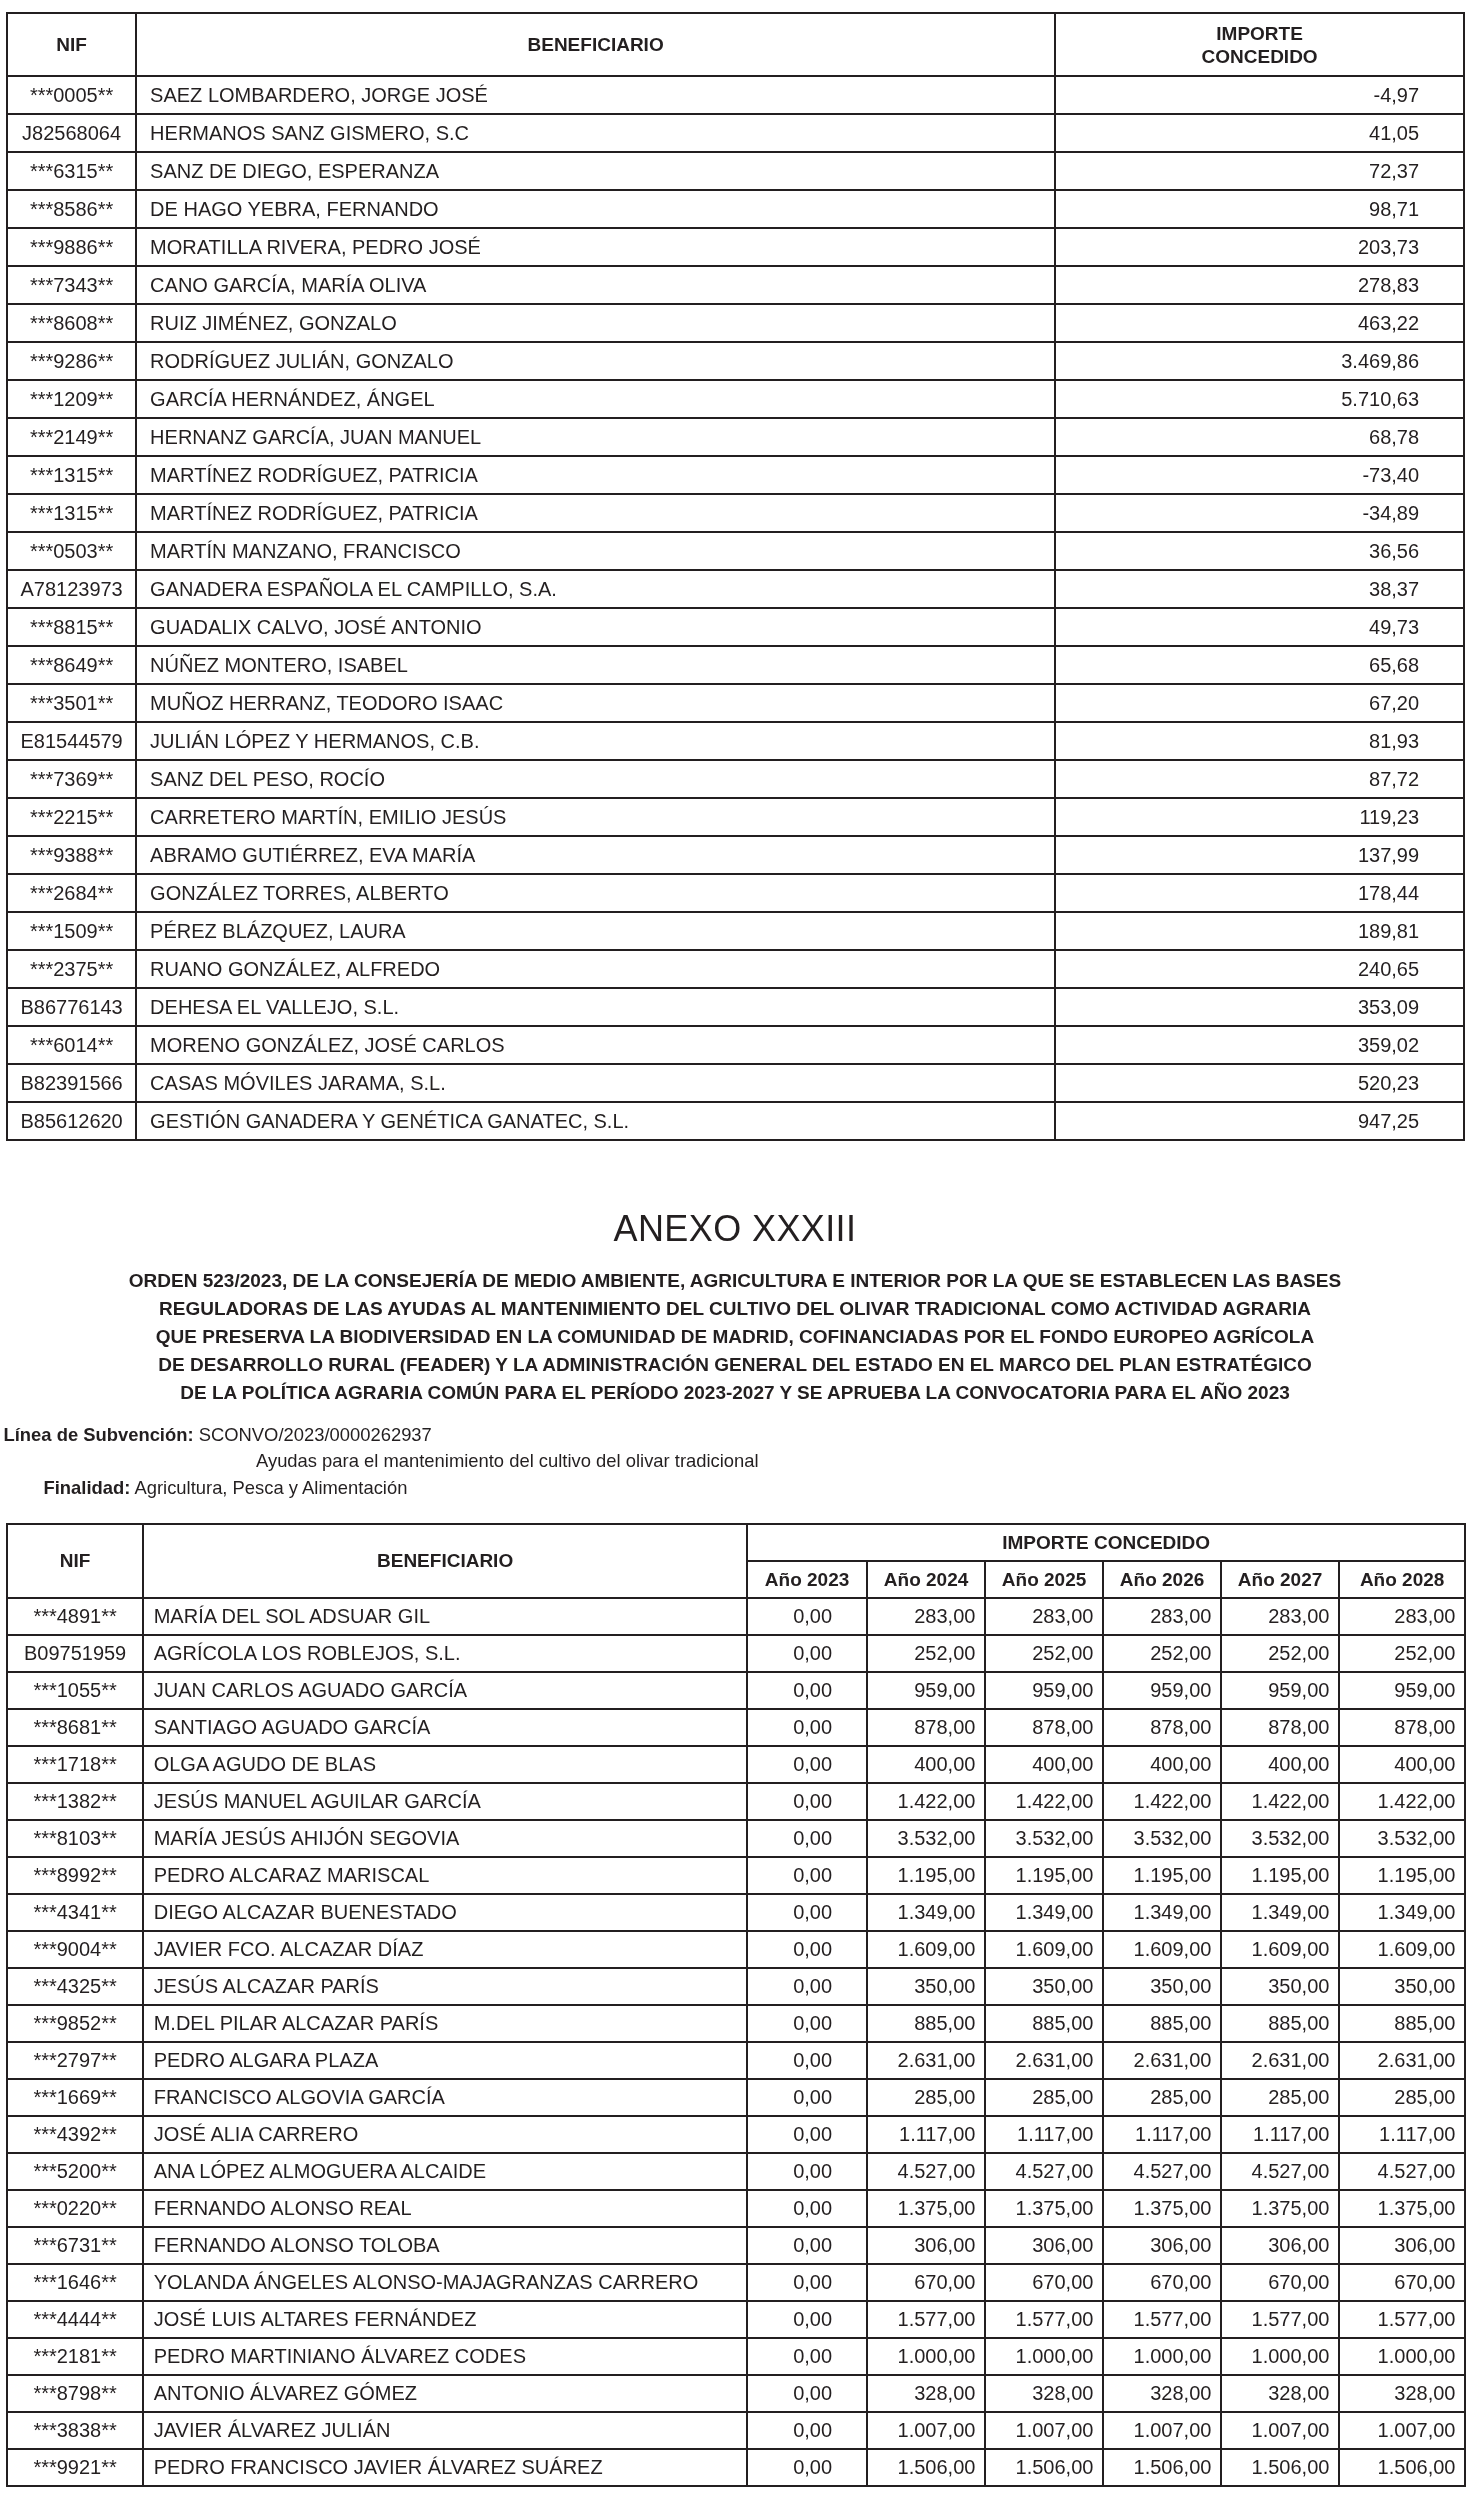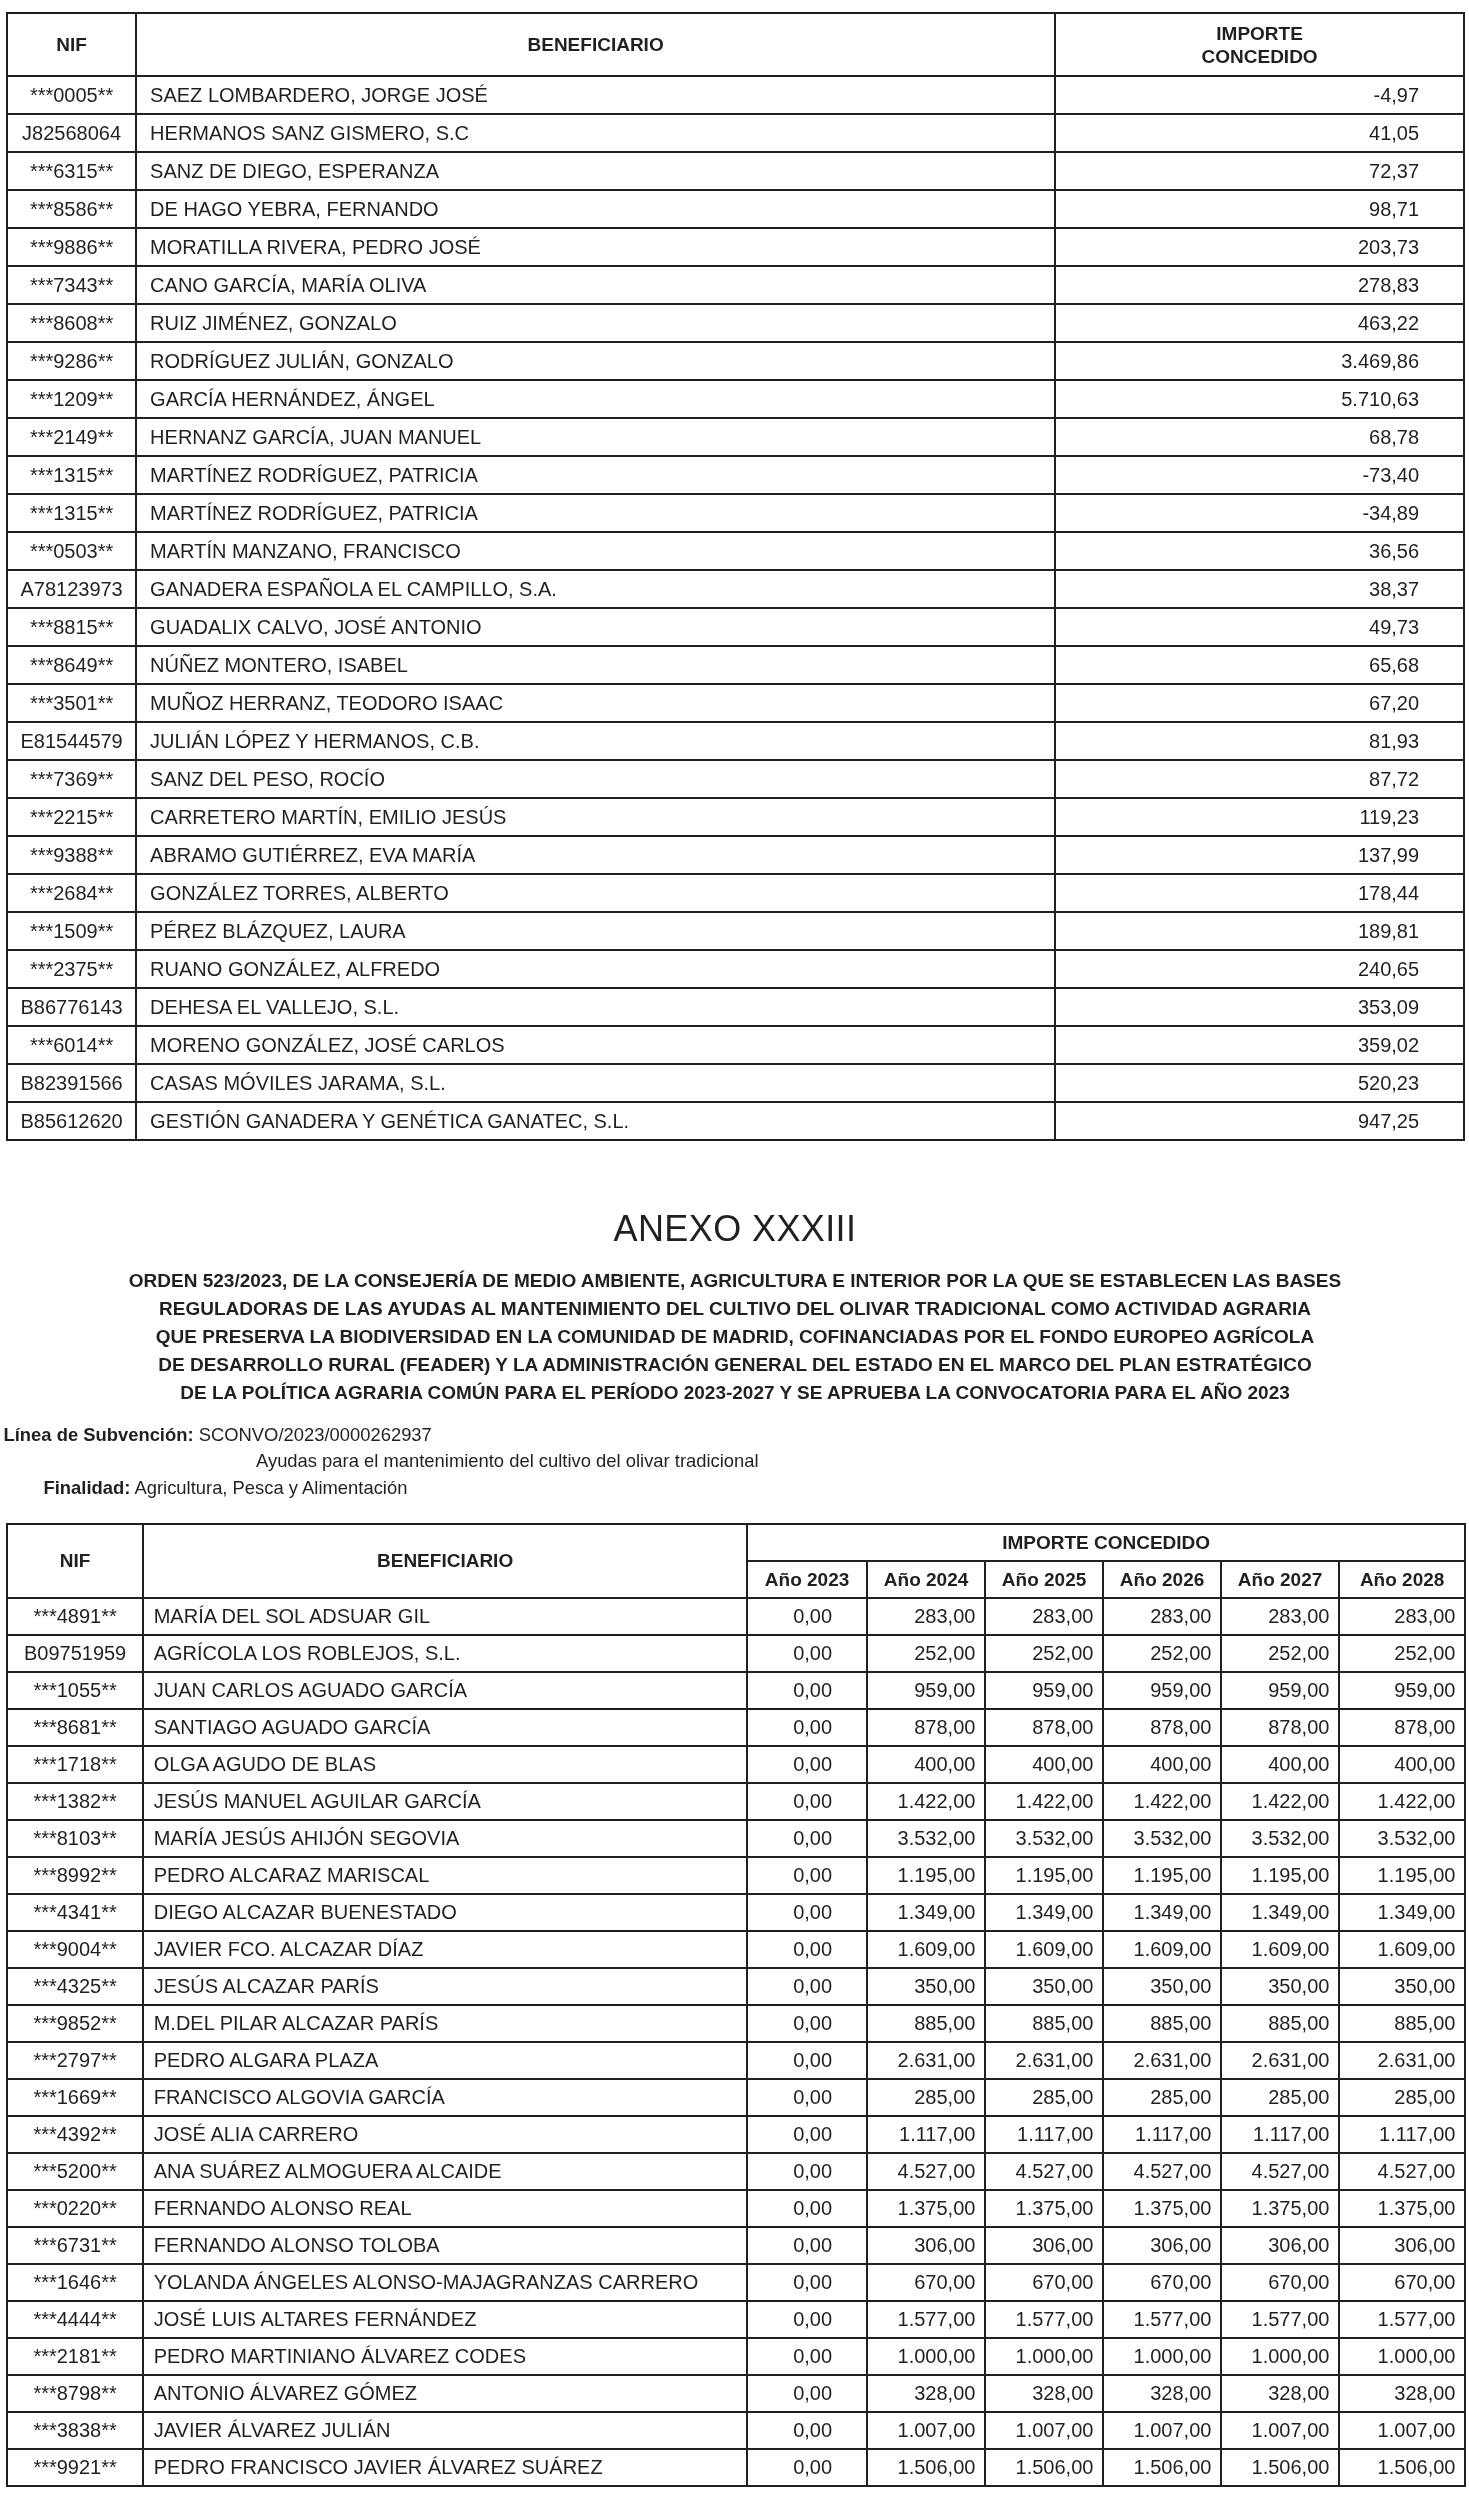--- a/index.html
+++ b/index.html
@@ -443,21 +443,21 @@
         <td class="ben">JOSÉ ALIA CARRERO</td>
         <td class="y0">0,00</td>
         <td class="yv">1.117,00</td>
         <td class="yv">1.117,00</td>
         <td class="yv">1.117,00</td>
         <td class="yv">1.117,00</td>
         <td class="yv">1.117,00</td>
       </tr>
       <tr>
         <td class="nif">***5200**</td>
-        <td class="ben">ANA SUÁREZ ALMOGUERA ALCAIDE</td>
+        <td class="ben">ANA LÓPEZ ALMOGUERA ALCAIDE</td>
         <td class="y0">0,00</td>
         <td class="yv">4.527,00</td>
         <td class="yv">4.527,00</td>
         <td class="yv">4.527,00</td>
         <td class="yv">4.527,00</td>
         <td class="yv">4.527,00</td>
       </tr>
       <tr>
         <td class="nif">***0220**</td>
         <td class="ben">FERNANDO ALONSO REAL</td>

